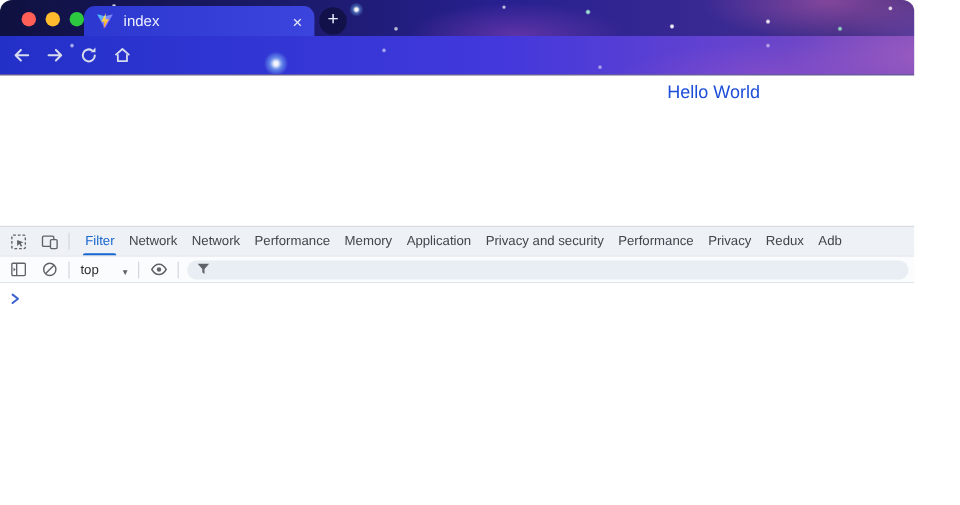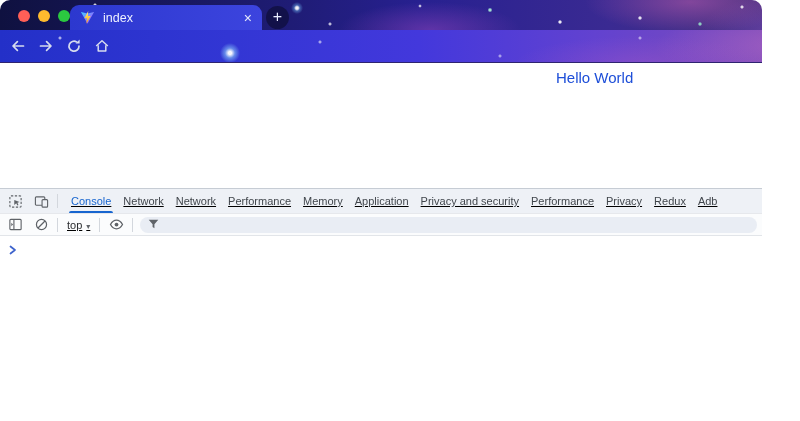--- a/index.html
+++ b/index.html
@@ -1,18 +1,18 @@
 <!DOCTYPE html>
 <html><head>
 <meta charset="utf-8">
 <style>
   html,body{margin:0;padding:0;}
   body{width:800px;height:421px;overflow:hidden;background:#fff;
        font-family:"Liberation Sans",sans-serif;-webkit-font-smoothing:antialiased;}
-  .window{position:relative;width:762px;height:421px;overflow:hidden;border-radius:10px 10px 0 0;text-decoration:underline;}
+  .window{position:relative;width:762px;height:421px;overflow:hidden;border-radius:10px 10px 0 0;}
 
   
   .tabbar{position:relative;height:30px;
     background-image:
       radial-gradient(circle at 183px 16px, rgba(255,255,255,1) 1.6px, rgba(150,190,255,.45) 4px, transparent 8px),
       radial-gradient(circle at 297px 8px, rgba(255,255,255,.95) 1.2px, rgba(120,200,255,.4) 3px, transparent 6px),
       radial-gradient(circle at 560px 22px, rgba(255,255,255,.9) 1px, transparent 2.2px),
       radial-gradient(circle at 95px 5px, rgba(255,255,255,.8) .9px, transparent 2px),
       radial-gradient(circle at 330px 24px, rgba(255,255,255,.7) .9px, transparent 2px),
       radial-gradient(circle at 490px 10px, rgba(180,255,220,.85) 1px, transparent 2.4px),
@@ -69,21 +69,21 @@
   .dt-tabs{height:24px;background:#eef1f6;border-bottom:1px solid #e6e8ec;display:flex;align-items:center;
            padding-left:6px;overflow:hidden;white-space:nowrap;}
   .dt-iconbtn{width:18px;height:16px;color:#5f6368;flex:0 0 auto;display:flex;align-items:center;justify-content:center;}
   .dt-iconbtn + .dt-iconbtn{margin-left:8px;}
   .vdiv{width:1px;height:14px;background:#d3d7dd;margin:0 7px;flex:0 0 auto;}
   .dt-tab{position:relative;font-size:11px;color:#41464c;padding:0 6px;height:24px;line-height:24px;flex:0 0 auto;}
   .dt-tab.active{color:#1765cf;}
   .dt-tab.active::after{content:"";position:absolute;left:4px;right:4px;bottom:0;height:2px;background:#1765cf;border-radius:2px 2px 0 0;}
 
   .dt-row2{height:21px;background:#fbfcfd;border-bottom:1px solid #e2e5e9;display:flex;align-items:center;padding:0 5px 0 6px;}
-  .ctx-btn{display:flex;align-items:flex-end;gap:4px;font-size:11px;color:#2a2c2f;padding:0 2px;}
+  .ctx-btn{display:flex;align-items:flex-end;gap:20px;font-size:11px;color:#2a2c2f;padding:0 2px;}
   .caret{font-size:8px;color:#5f6368;line-height:8px;}
   .filter-pill{flex:1;height:16px;border-radius:8px;background:#e9edf4;display:flex;align-items:center;padding:0 8px;gap:6px;}
   .filter-pill input{flex:1;border:none;background:transparent;outline:none;font-size:11px;color:#202124;
                      font-family:"Liberation Sans",sans-serif;padding:0;}
   .filter-pill input::placeholder{color:#5f6368;opacity:1;}
 
   .dt-console{height:186px;background:#fff;padding:5px 0 0 9px;box-sizing:border-box;}
 </style>
 </head>
 <body>
@@ -177,21 +177,21 @@
           <path d="M6.7 6.4l5.6 2-2.3.9 1.2 2.4-1.2.6-1.2-2.4-2.1 1.9z" fill="currentColor" stroke="none"></path>
         </svg>
       </span>
       <span class="dt-iconbtn">
         <svg viewBox="0 0 16 16" width="15" height="15" fill="none" stroke="currentColor" stroke-width="1.2">
           <rect x="1.5" y="3" width="10" height="9" rx="1"></rect>
           <rect x="8.6" y="6" width="5.9" height="8" rx="1" fill="#eef1f6"></rect>
         </svg>
       </span>
       <span class="vdiv"></span>
-      <span class="dt-tab active">Console</span>
+      <span class="dt-tab active">Filter</span>
       <span class="dt-tab">Network</span>
       <span class="dt-tab">Network</span>
       <span class="dt-tab">Performance</span>
       <span class="dt-tab">Memory</span>
       <span class="dt-tab">Application</span>
       <span class="dt-tab">Privacy and security</span>
       <span class="dt-tab">Performance</span>
       <span class="dt-tab">Privacy</span>
       <span class="dt-tab">Redux</span>
       <span class="dt-tab">Adb</span>

